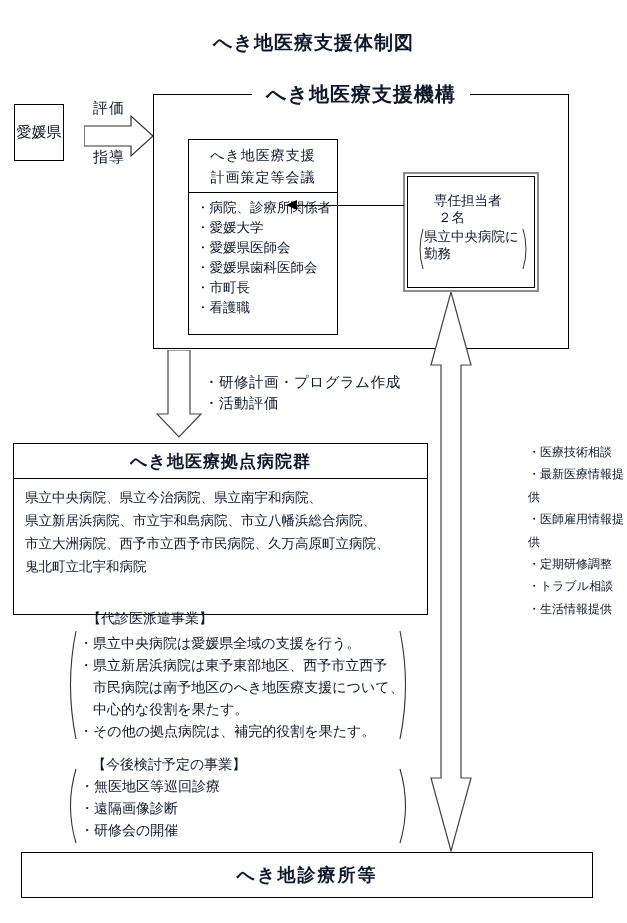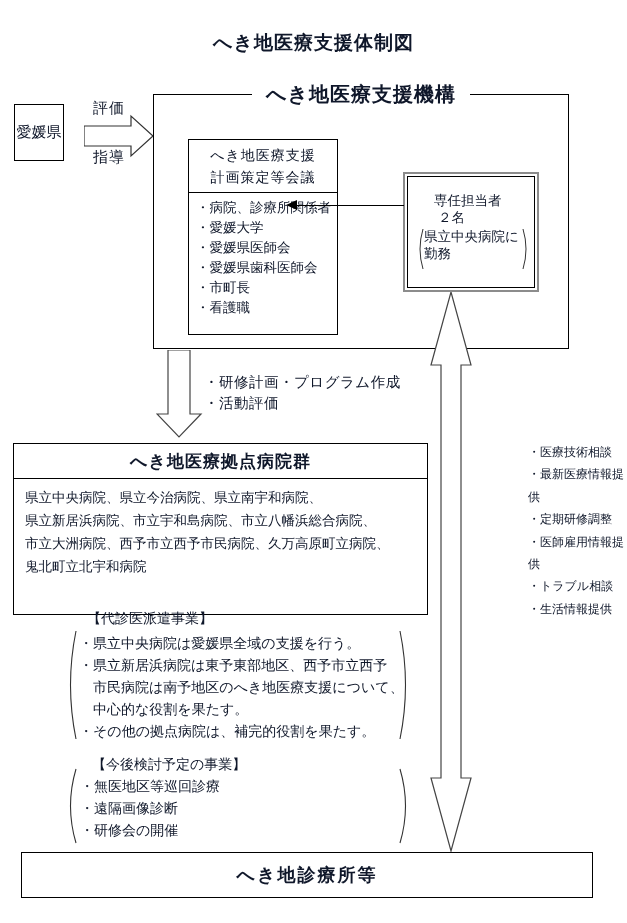--- a/index.html
+++ b/index.html
@@ -136,22 +136,22 @@
     </div>
   </div>
 
   <svg class="abs" style="left:429px;top:292px;" width="44" height="560" viewBox="0 0 44 560">
     <polygon points="22,0 42,73 32,73 32,486 42,486 22,559 2,486 12,486 12,73 2,73" fill="#fff" stroke="#444" stroke-width="1.2"></polygon>
   </svg>
 
   <div class="abs support-list">
     <div>・医療技術相談</div>
     <div>・最新医療情報提供</div>
+    <div>・医師雇用情報提供</div>
     <div>・定期研修調整</div>
-    <div>・医師雇用情報提供</div>
     <div>・トラブル相談</div>
     <div>・生活情報提供</div>
   </div>
 
   <div class="abs sec-heading sec1-heading">【代診医派遣事業】</div>
   <svg class="abs" style="left:64px;top:629px;" width="14" height="112" viewBox="0 0 14 112">
     <path d="M12,2 Q1,56 12,110" fill="none" stroke="#333" stroke-width="1.1"></path>
   </svg>
   <div class="abs sec1-body">
     <div>・県立中央病院は愛媛県全域の支援を行う。</div>

